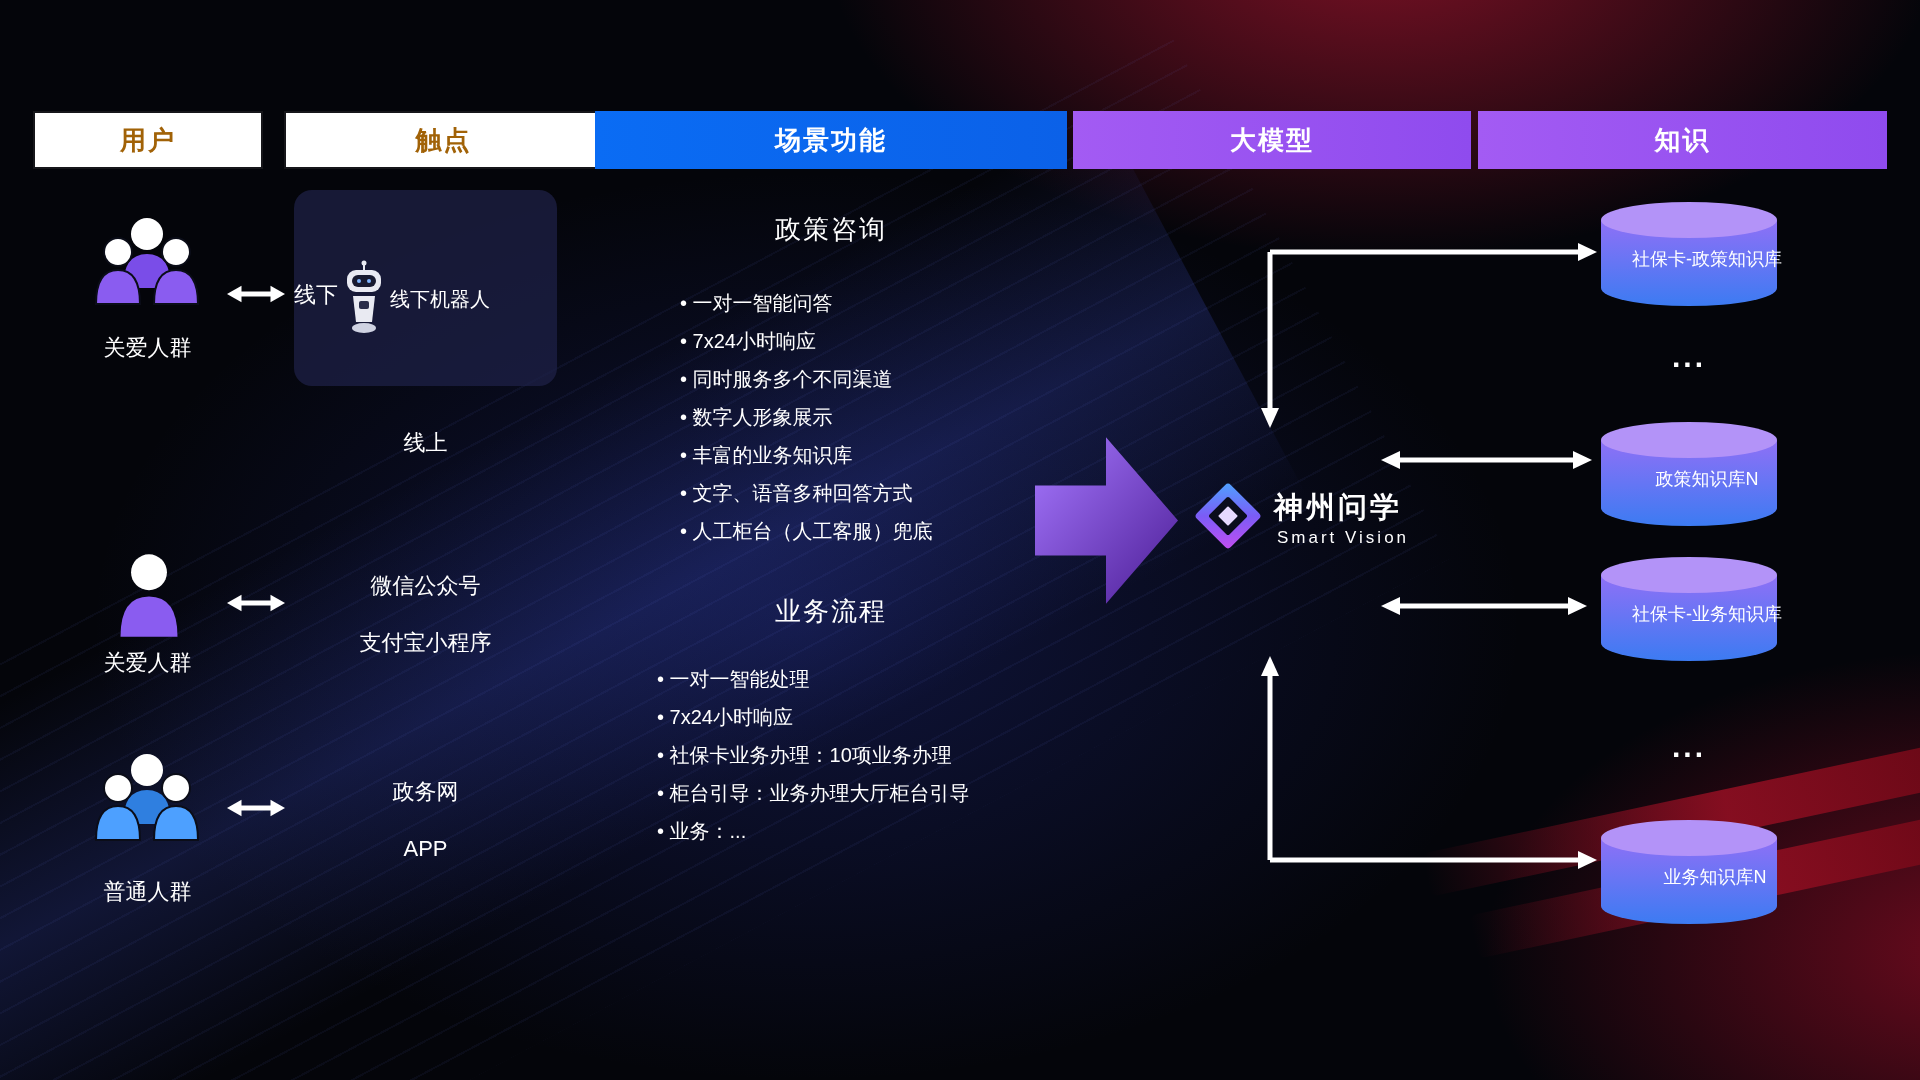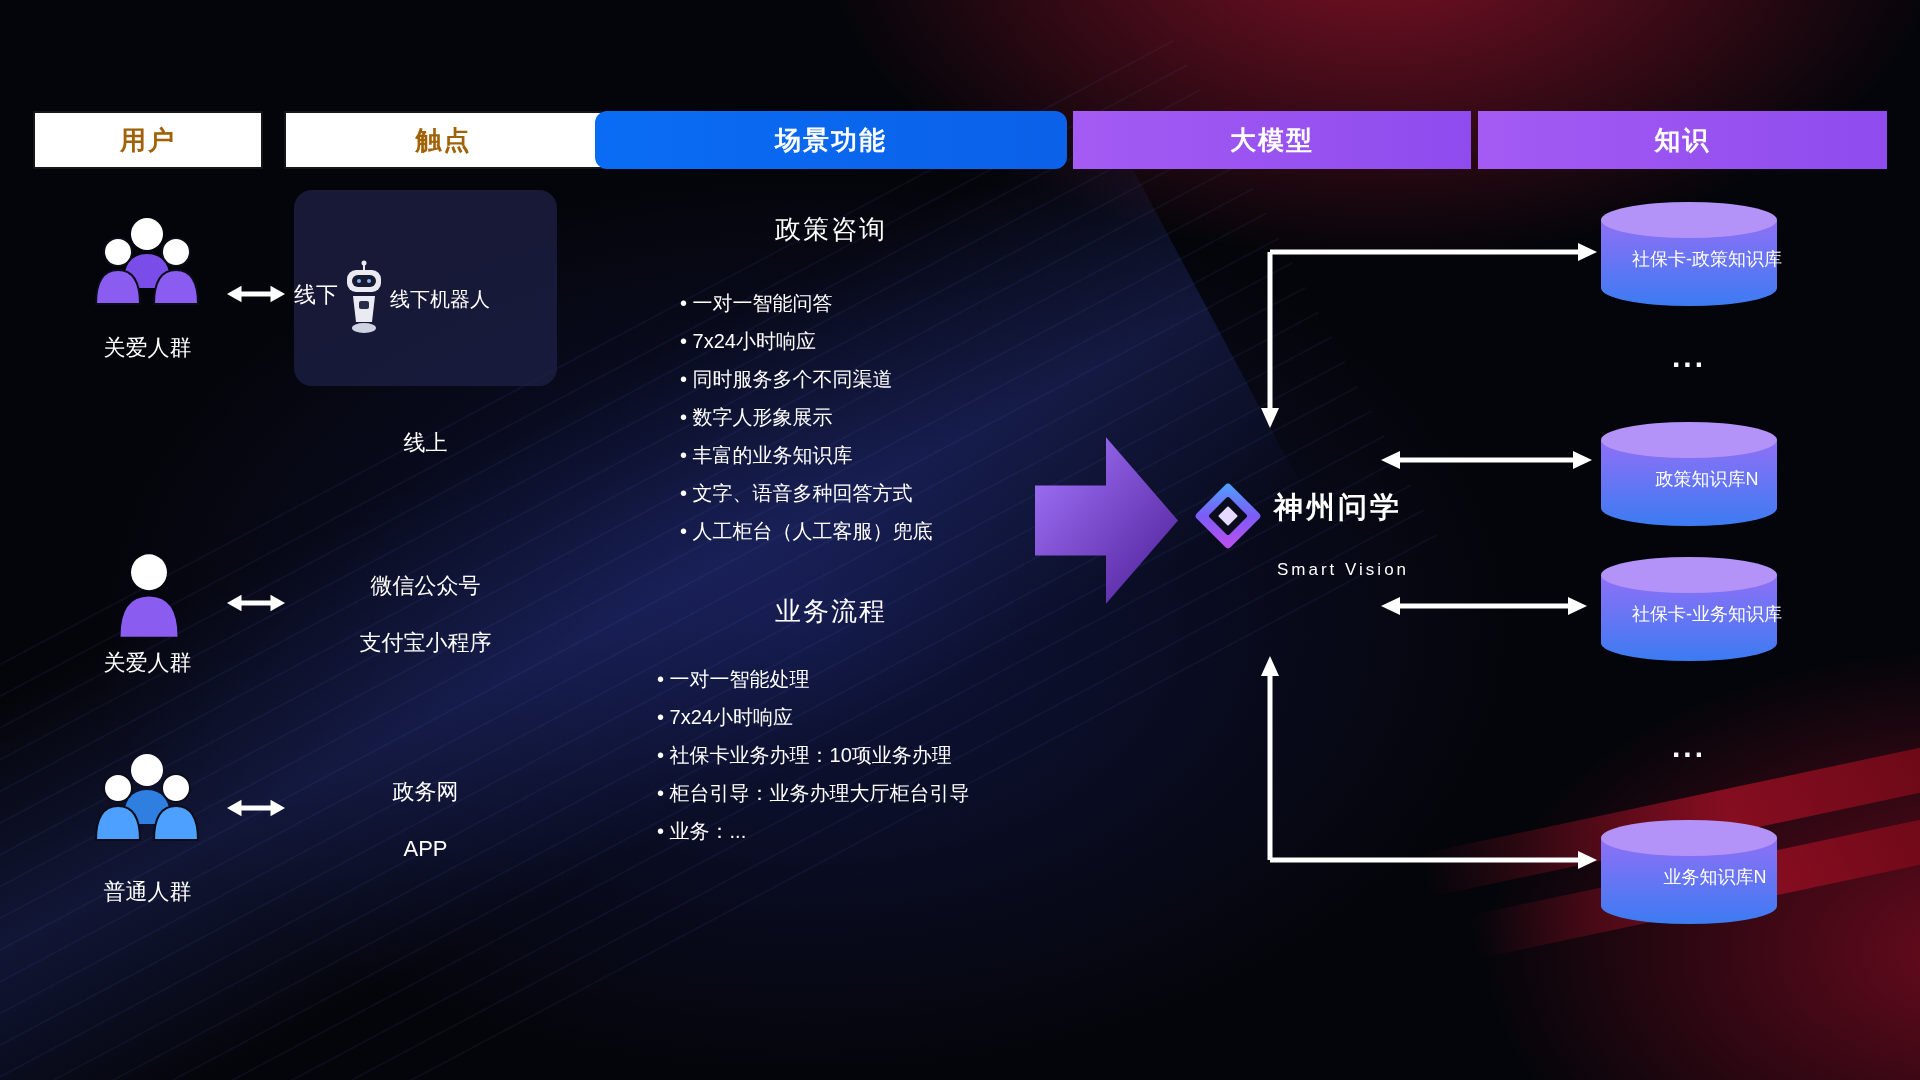--- a/index.html
+++ b/index.html
@@ -79,21 +79,21 @@
     </defs>
   </svg>
 
   <div class="blue-band"></div>
   <div class="streak-lines"></div>
   <div class="chev chev1"></div>
   <div class="chev chev2"></div>
 
   <div class="hdr white" style="left:33px;   width:230px;">用户</div>
   <div class="hdr white" style="left:284px;  width:319px;">触点</div>
-  <div class="hdr blue" style="left:595px;  width:472px;border-radius:12px;">场景功能</div>
+  <div class="hdr blue" style="left:595px;  width:472px;">场景功能</div>
   <div class="hdr purple" style="left:1073px; width:398px;">大模型</div>
   <div class="hdr purple" style="left:1478px; width:409px;">知识</div>
 
   <svg class="abs" style="left:85px; top:212px;" width="125" height="108" viewBox="0 0 125 108">
     <circle cx="62" cy="22" r="16" fill="#ffffff"></circle>
     <path d="M38,76 Q38,42 62,42 Q86,42 86,76 Z" fill="#7a4de8"></path>
     <circle cx="33" cy="40" r="14" fill="#ffffff" stroke="#0b0d18" stroke-width="2"></circle>
     <path d="M11,92 Q11,58 33,58 Q55,58 55,92 Z" fill="#8a5cf0" stroke="#0b0d18" stroke-width="2"></path>
     <circle cx="91" cy="40" r="14" fill="#ffffff" stroke="#0b0d18" stroke-width="2"></circle>
     <path d="M69,92 Q69,58 91,58 Q113,58 113,92 Z" fill="#8a5cf0" stroke="#0b0d18" stroke-width="2"></path>
@@ -181,21 +181,21 @@
   </svg>
 
   <svg class="abs" style="left:1192px; top:480px;" width="72" height="72" viewBox="0 0 72 72">
     <g transform="rotate(45 36 36)">
       <rect x="12" y="12" width="48" height="48" rx="4" fill="url(#logoGrad)"></rect>
       <rect x="22" y="22" width="28" height="28" rx="2" fill="#0a0c1c"></rect>
       <rect x="29" y="29" width="14" height="14" rx="1" fill="#e6d9ff"></rect>
     </g>
   </svg>
   <div class="brand" style="left:1274px; top:488px;">神州问学</div>
-  <div class="brand-sub" style="left:1277px; top:528px;margin-top:32px;">Smart Vision</div>
+  <div class="brand-sub" style="left:1277px; top:528px;">Smart Vision</div>
 
   <svg class="abs" style="left:1252px; top:238px;" width="345" height="192" viewBox="0 0 345 192">
     <line x1="18" y1="14" x2="18" y2="170" stroke="#fff" stroke-width="5"></line>
     <polygon points="18,190 9,170 27,170" fill="#fff"></polygon>
     <line x1="18" y1="14" x2="326" y2="14" stroke="#fff" stroke-width="5"></line>
     <polygon points="345,14 326,5 326,23" fill="#fff"></polygon>
   </svg>
 
   <svg class="abs" style="left:1381px; top:448px;" width="211" height="24" viewBox="0 0 211 24">
     <line x1="17" y1="12" x2="194" y2="12" stroke="#fff" stroke-width="5"></line>

